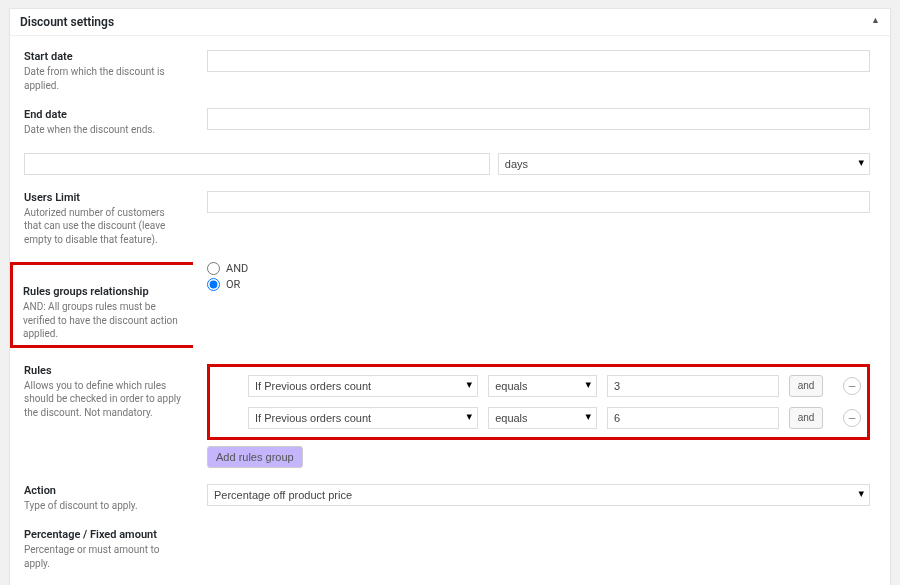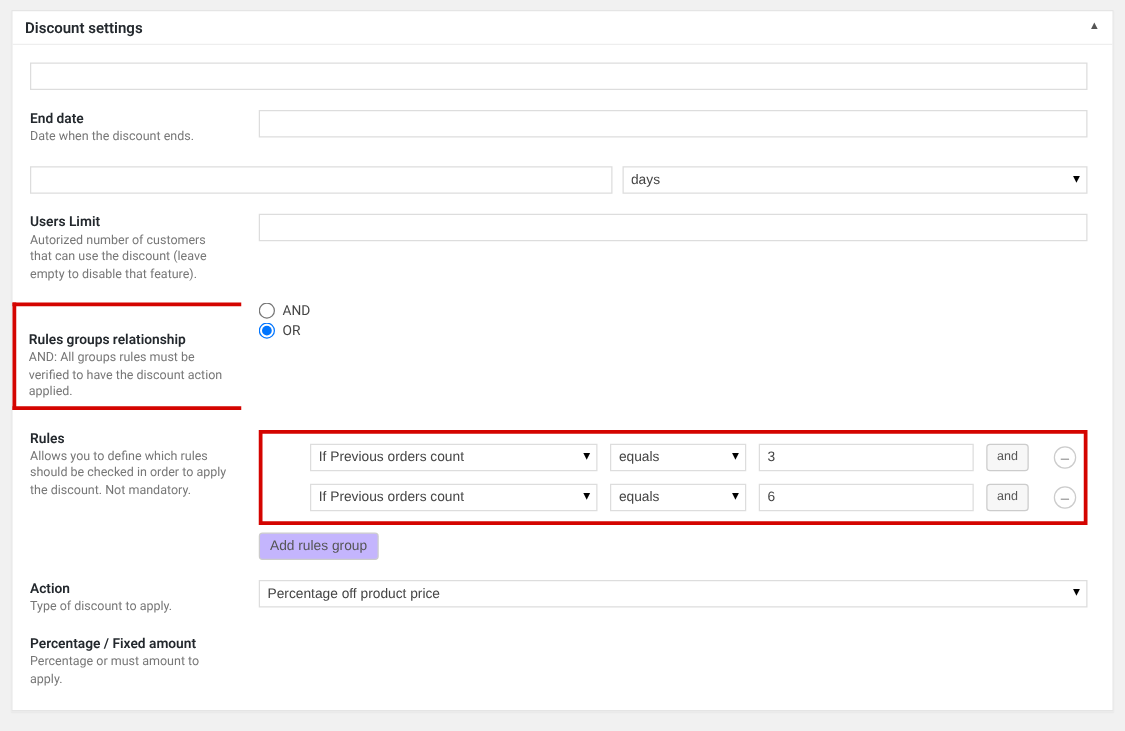--- a/index.html
+++ b/index.html
@@ -153,20 +153,24 @@
 <body>
 
 <div class="panel">
   <div class="panel-head">
     <span>Discount settings</span>
     <span class="collapse">▲</span>
   </div>
   <div class="body">
 
     <div class="row">
+      <div class="labelcol">
+        <b>Start date</b>
+        <div class="desc">Date from which the discount is applied.</div>
+      </div>
       <div class="fieldcol">
         <input type="text" value="" style="">
       </div>
     </div>
 
     <div class="row spaced">
       <div class="labelcol">
         <b>End date</b>
         <div class="desc">Date when the discount ends.</div>
       </div>

